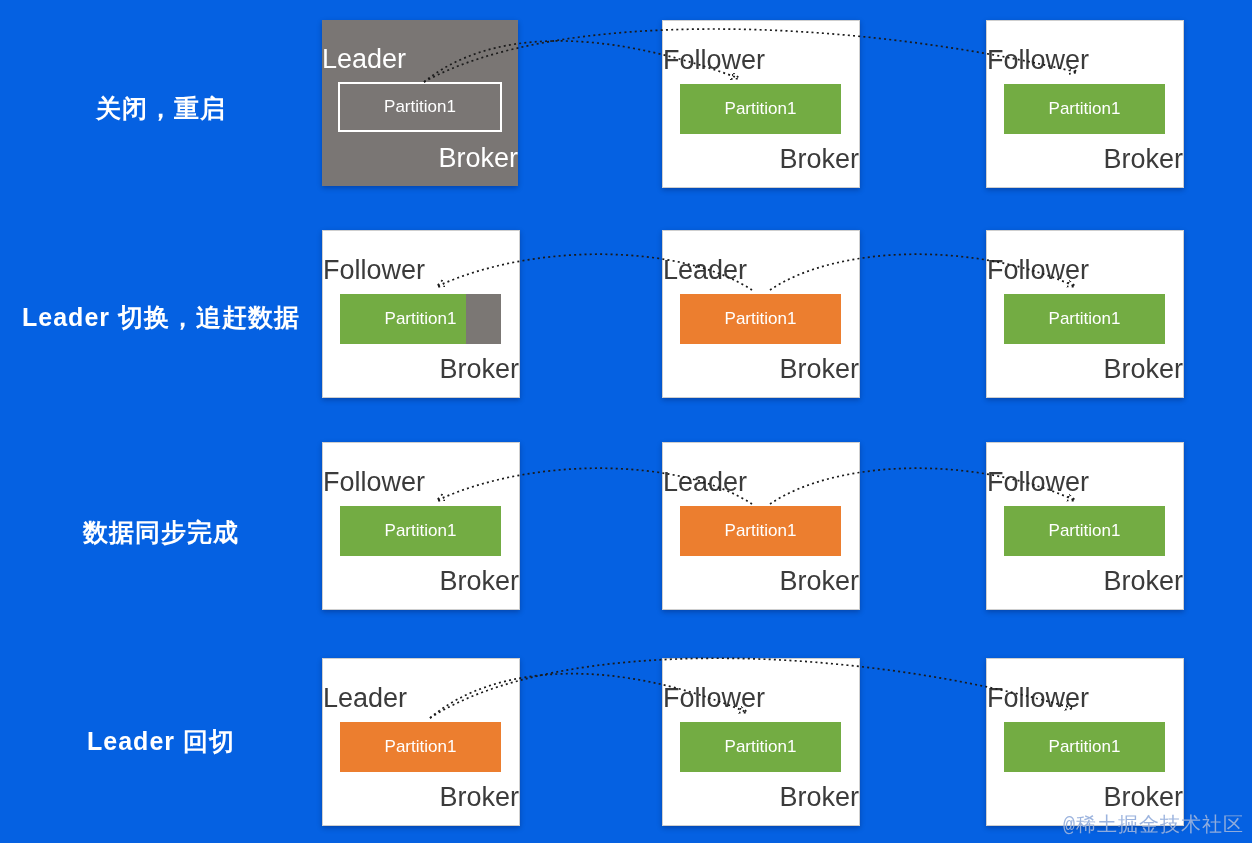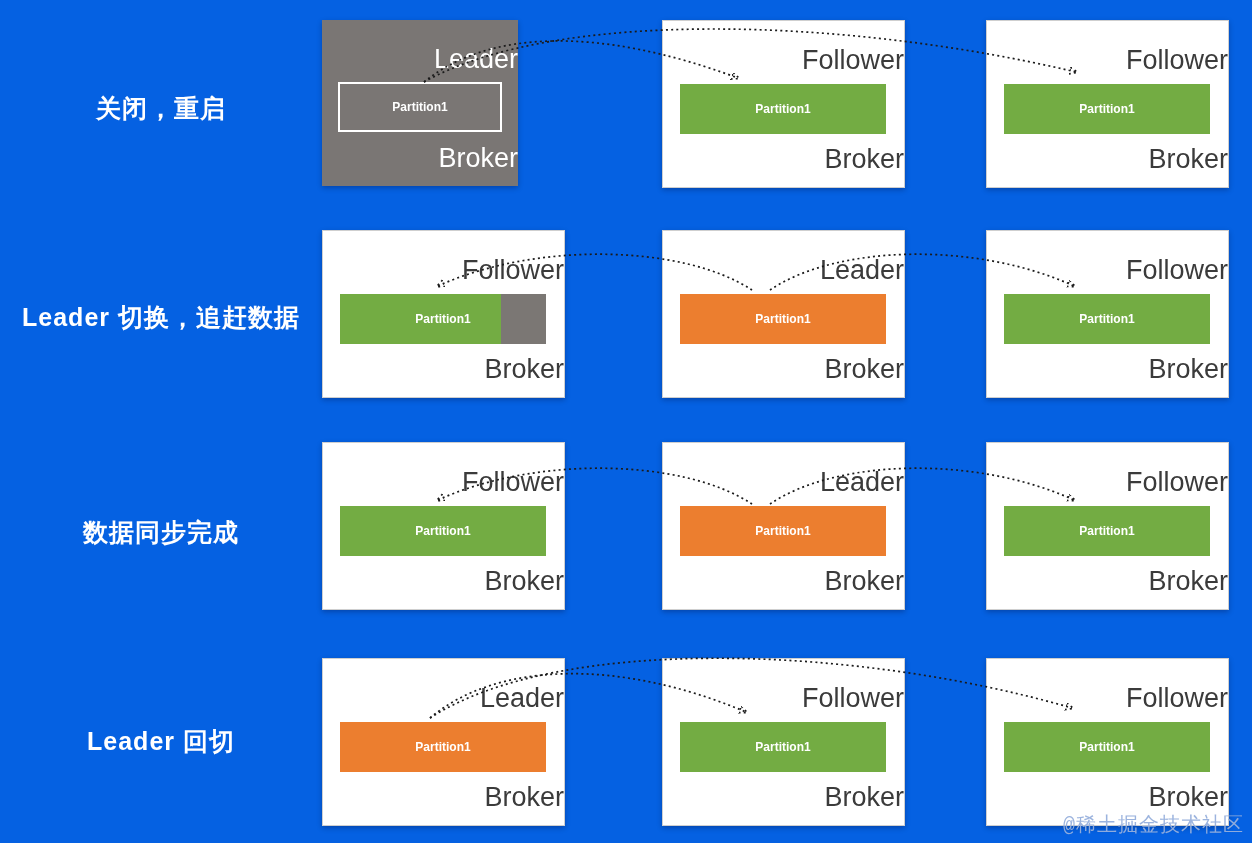--- a/index.html
+++ b/index.html
@@ -32,52 +32,51 @@
     position: absolute;
     width: 196px;
     height: 166px;
     z-index: 1;
   }
   .box.white {
     background: #ffffff;
     border: 1px solid #cfcfcf;
     box-shadow: 0 2px 5px rgba(0,0,40,0.28);
     color: #3b3b3b;
-    padding-left: 45px;
   }
   .box.gray {
     background: #7A7674;
     box-shadow: 0 2px 5px rgba(0,0,40,0.28);
     color: #ffffff;
   }
   .r0 { top: 20px; }
   .r1 { top: 230px; }
   .r2 { top: 442px; }
   .r3 { top: 658px; }
   .c0 { left: 322px; }
   .c1 { left: 662px; }
   .c2 { left: 986px; }
 
   .role {
     position: absolute;
     top: 24px;
     left: 0; right: 0;
-    text-align: right;
+    text-align: left;
     font-size: 27px;
   }
   .partition {
     position: absolute;
     top: 63px;
     left: 17px; right: 18px;
     height: 50px;
     line-height: 50px;
     text-align: center;
     color: #ffffff;
-    font-size: 12px;
-    font-weight: bold;
+    font-size: 17px;
+    font-weight: normal;
   }
   .partition.green { background: #73AC43; }
   .partition.orange { background: #EC7E2F; }
   .partition.green-tail {
     background: linear-gradient(90deg, #73AC43 0%, #73AC43 78%, #7B7774 78%, #7B7774 100%);
   }
   .partition.outlined {
     background: transparent;
     border: 2px solid #ffffff;
     top: 62px;

